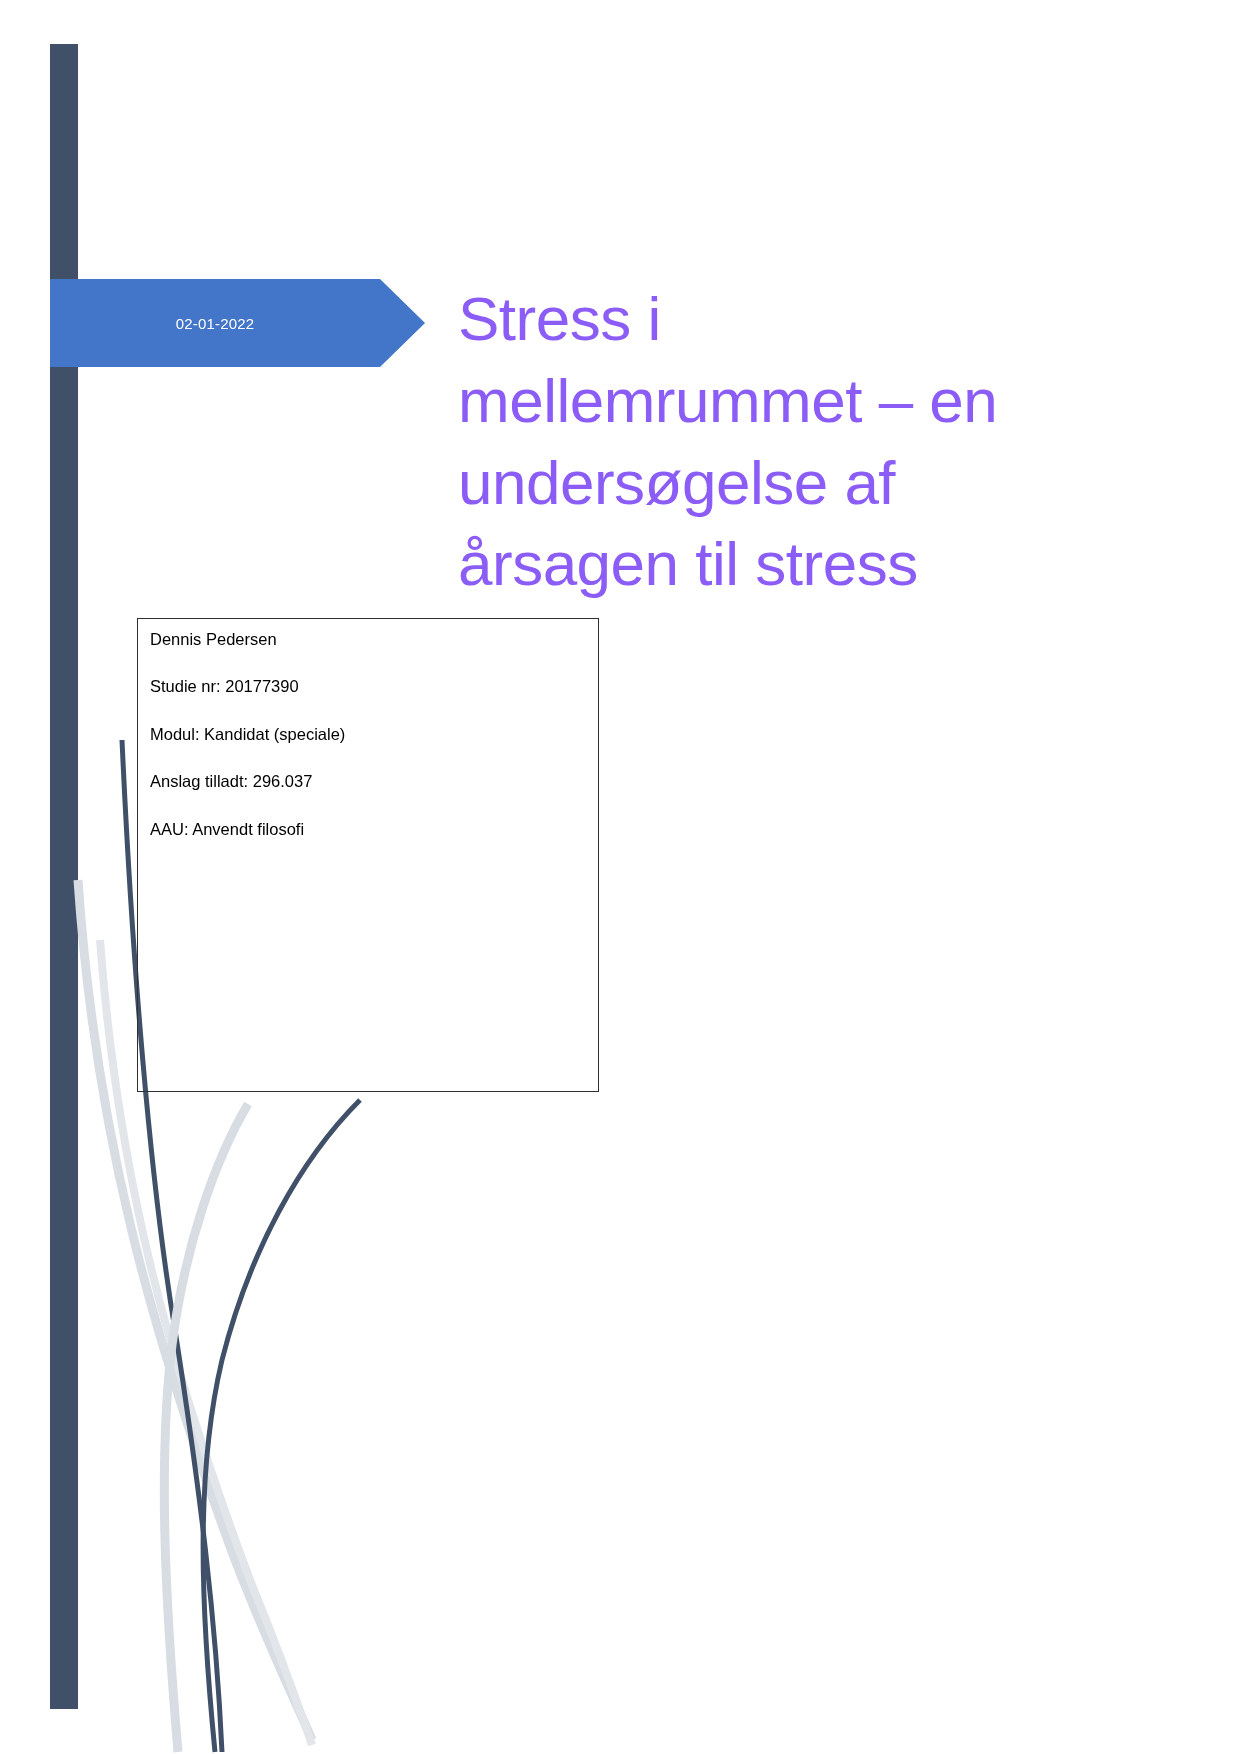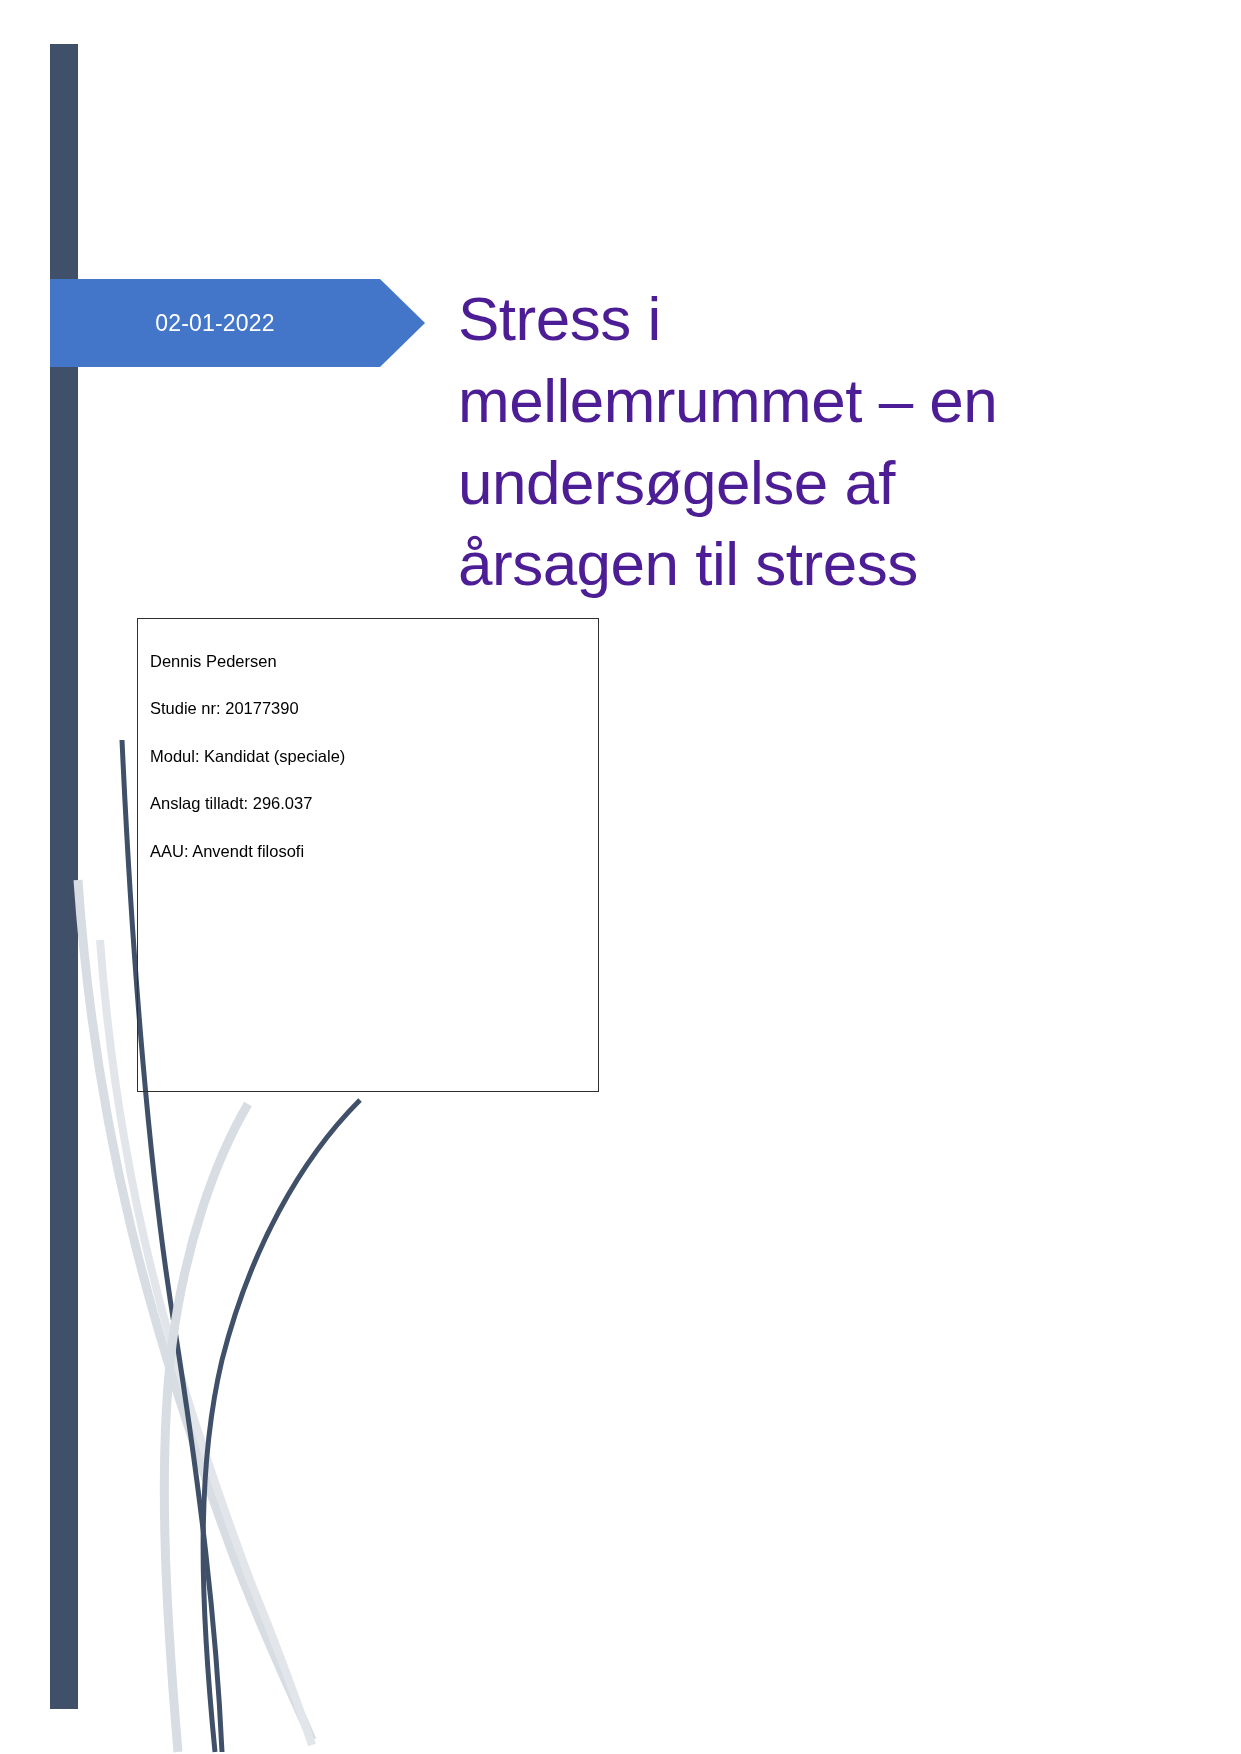--- a/index.html
+++ b/index.html
@@ -53,47 +53,47 @@
   .date-text {
     position: absolute;
     left: 0;
     top: 0;
     width: 330px;
     height: 88px;
     display: flex;
     align-items: center;
     justify-content: center;
     color: #ffffff;
-    font-size: 23px;
+    font-size: 15px;
     letter-spacing: 0.2px;
   }
 
   
   .title {
     position: absolute;
     left: 458px;
     top: 278px;
     width: 585px;
     font-size: 62px;
     line-height: 1.32;
     font-weight: 400;
-    color: #4c1d95;
+    color: #8b5cf6;
     letter-spacing: -0.5px;
   }
 
   
   .info-box {
     position: absolute;
     left: 137px;
     top: 618px;
     width: 462px;
     height: 474px;
     border: 1px solid #2f2f2f;
     box-sizing: border-box;
-    padding: 32px 0 0 12px;
+    padding: 10px 0 0 12px;
   }
   .info-line {
     font-size: 16.5px;
     line-height: 1.3;
     color: #000000;
     margin: 0 0 26px 0;
   }
 </style>
 </head>
 <body>

